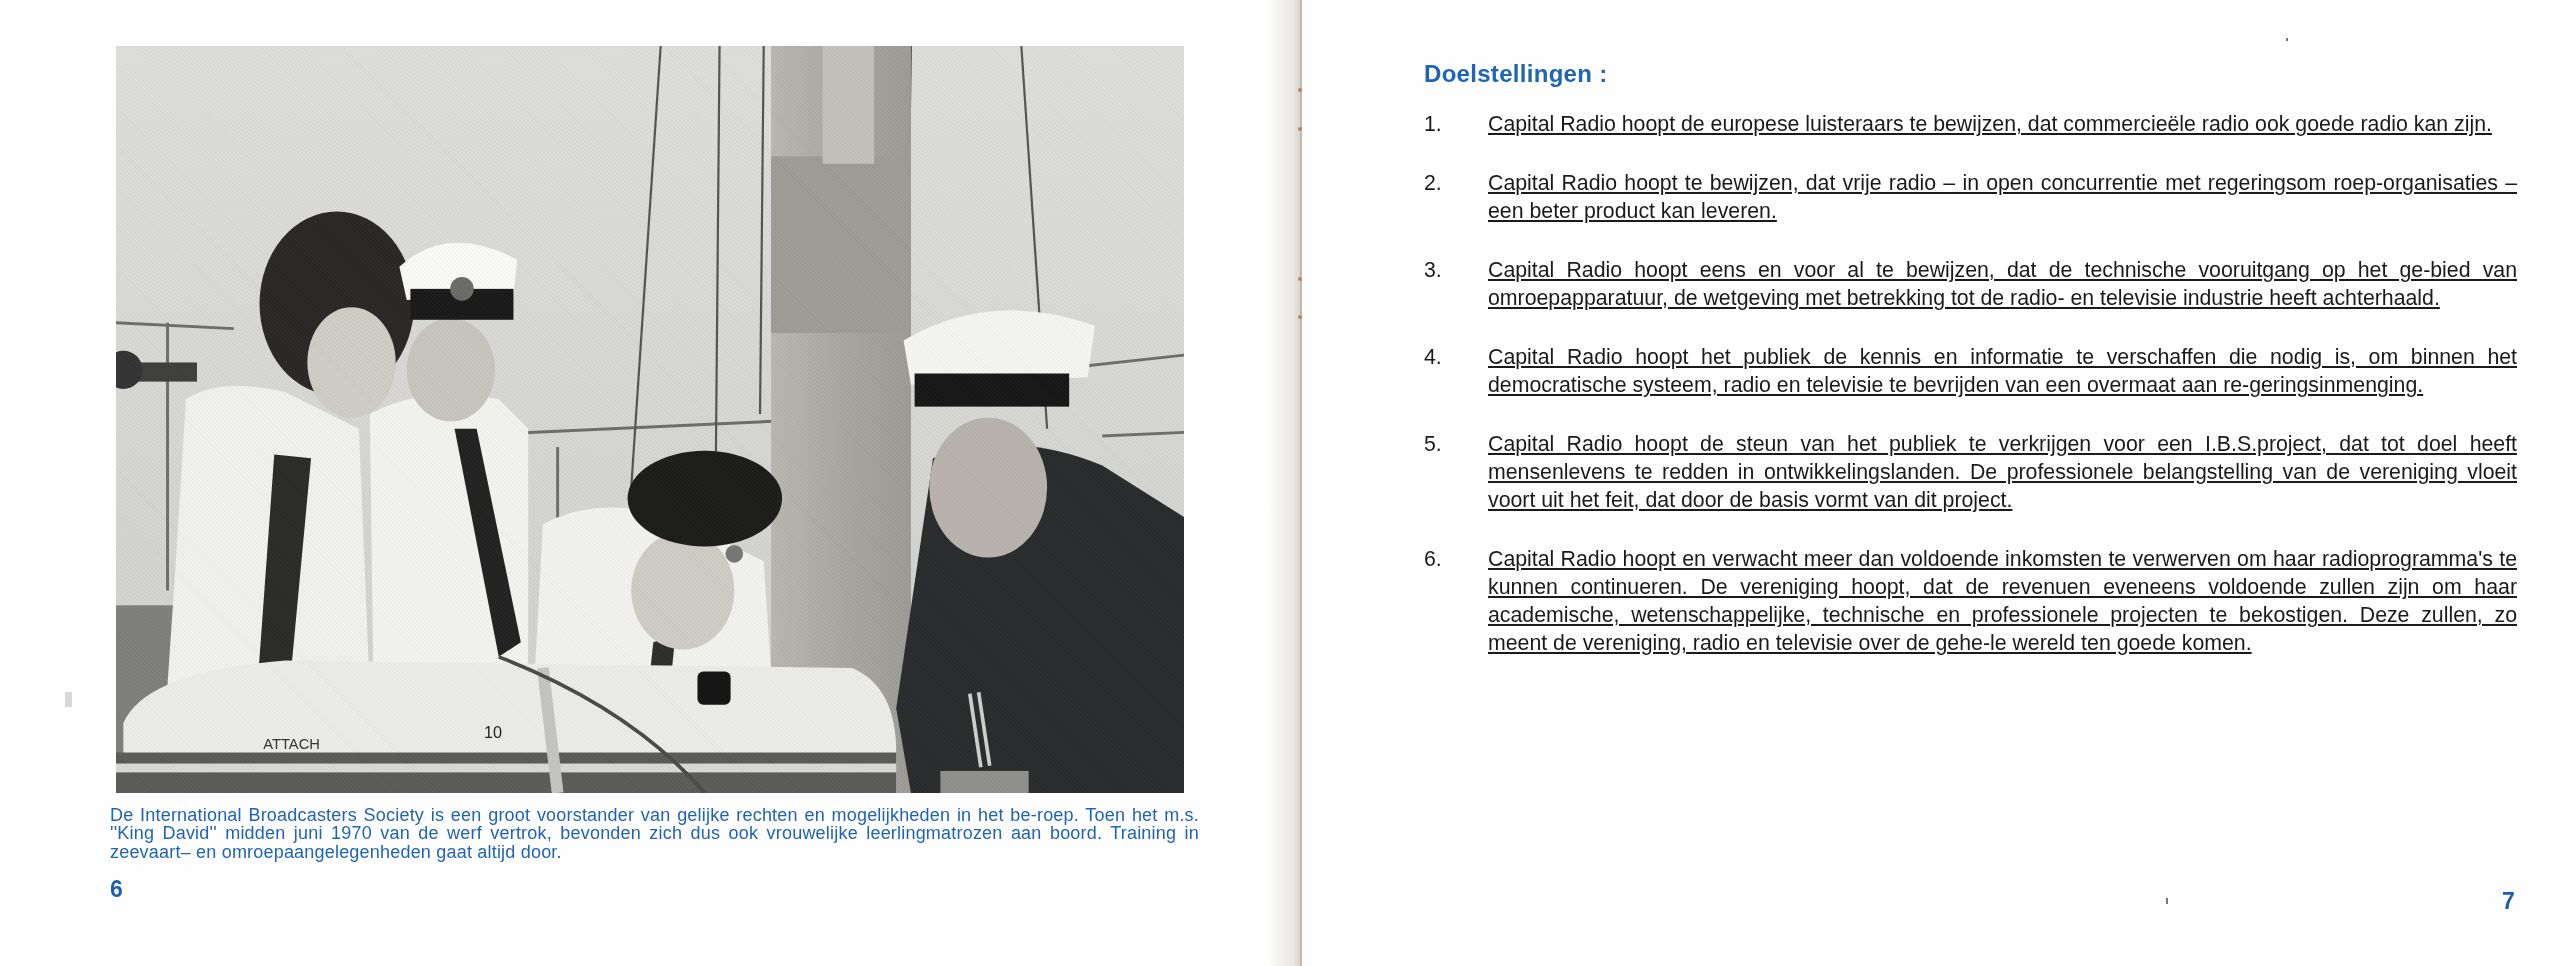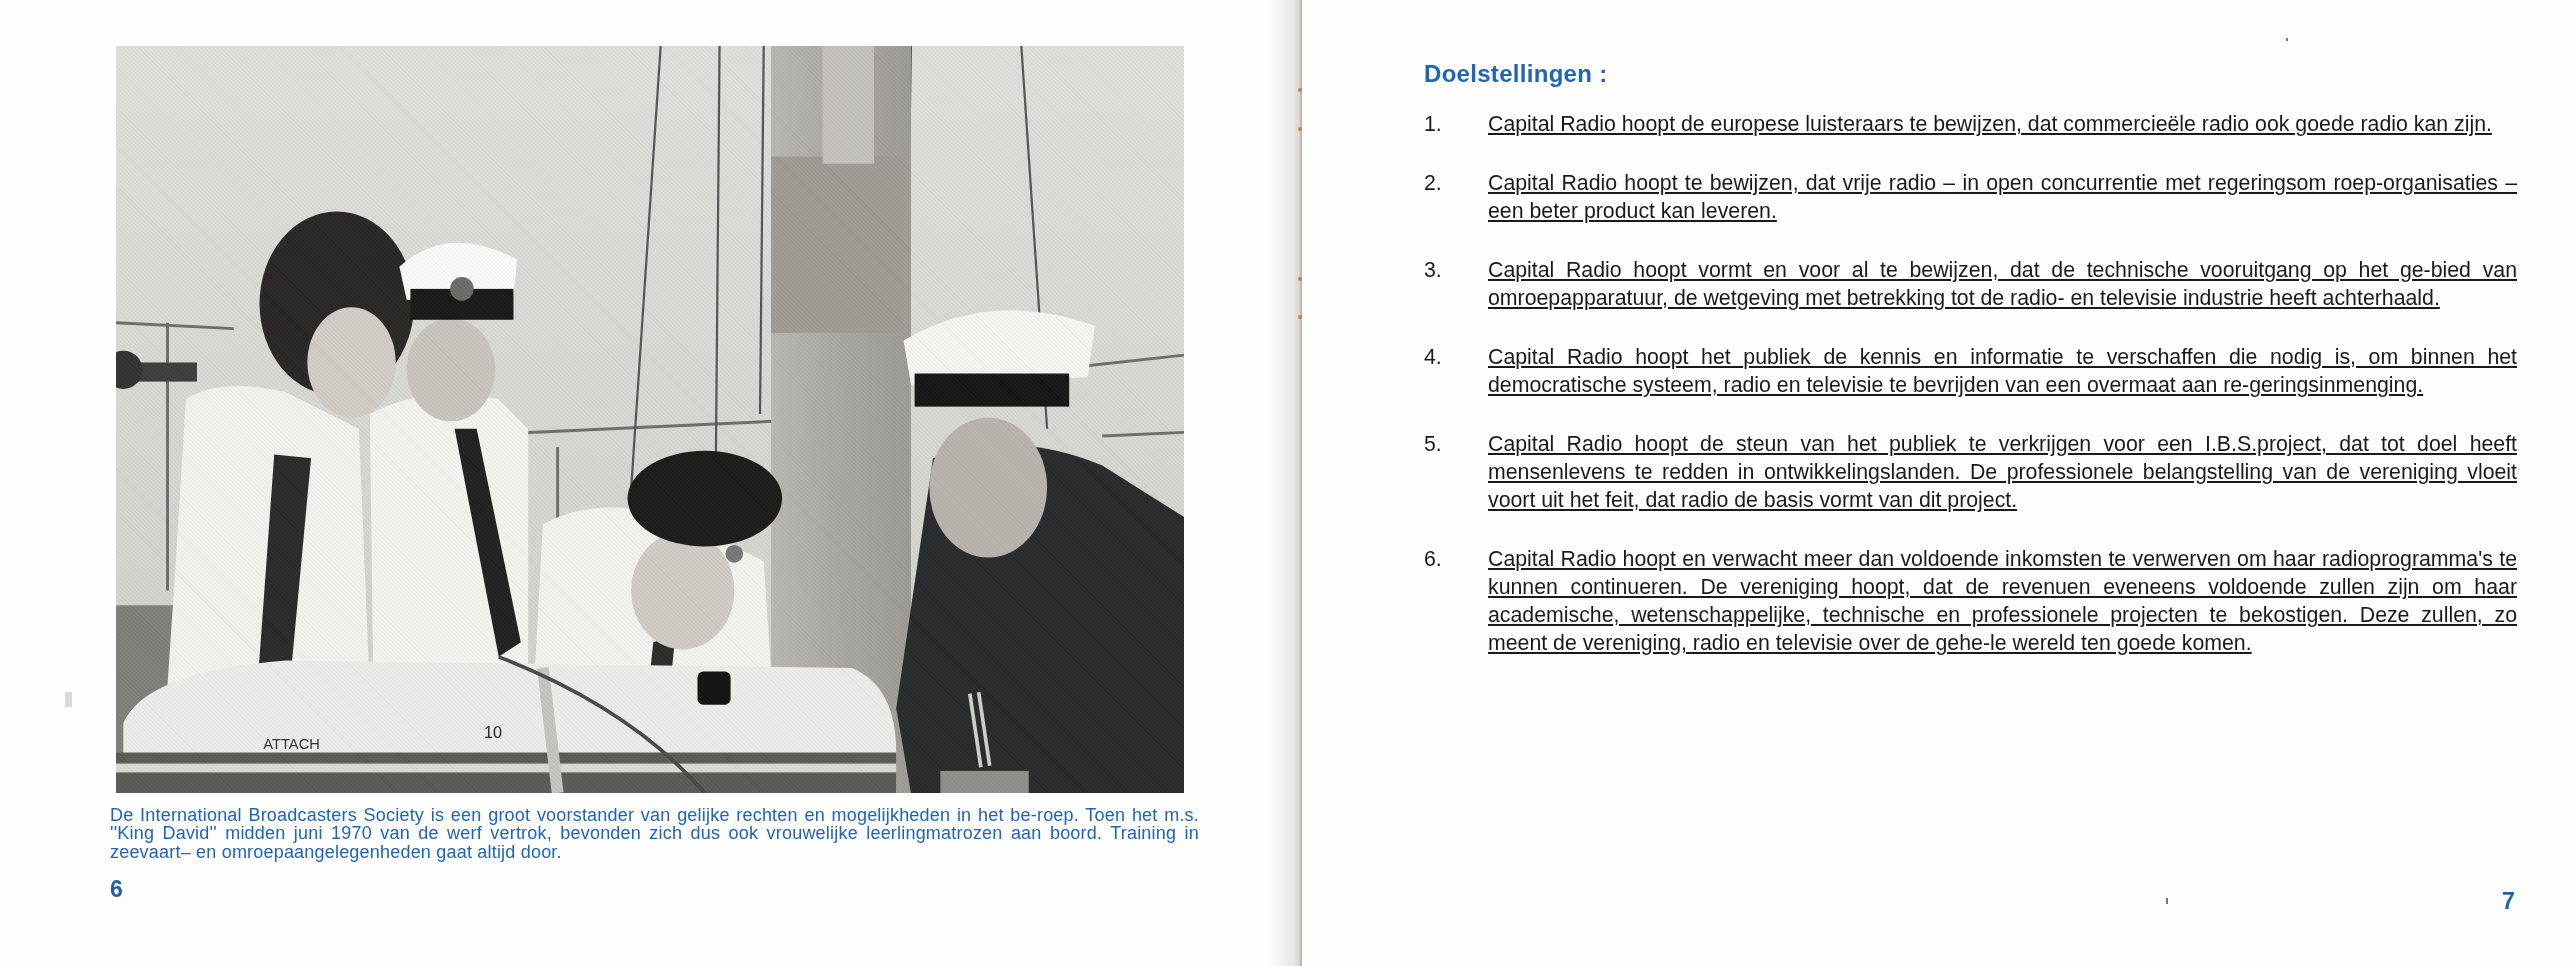--- a/index.html
+++ b/index.html
@@ -192,29 +192,29 @@
   <div class="goal">
     <span class="num">1.</span>
     <span class="text">Capital Radio hoopt de europese luisteraars te bewijzen, dat commercieële radio ook goede radio kan zijn.</span>
   </div>
   <div class="goal">
     <span class="num">2.</span>
     <span class="text">Capital Radio hoopt te bewijzen, dat vrije radio – in open concurrentie met regeringsom roep-organisaties – een beter product kan leveren.</span>
   </div>
   <div class="goal">
     <span class="num">3.</span>
-    <span class="text">Capital Radio hoopt vormt en voor al te bewijzen, dat de technische vooruitgang op het ge-bied van omroepapparatuur, de wetgeving met betrekking tot de radio- en televisie industrie heeft achterhaald.</span>
+    <span class="text">Capital Radio hoopt eens en voor al te bewijzen, dat de technische vooruitgang op het ge-bied van omroepapparatuur, de wetgeving met betrekking tot de radio- en televisie industrie heeft achterhaald.</span>
   </div>
   <div class="goal">
     <span class="num">4.</span>
     <span class="text">Capital Radio hoopt het publiek de kennis en informatie te verschaffen die nodig is, om binnen het democratische systeem, radio en televisie te bevrijden van een overmaat aan re-geringsinmenging.</span>
   </div>
   <div class="goal">
     <span class="num">5.</span>
-    <span class="text">Capital Radio hoopt de steun van het publiek te verkrijgen voor een I.B.S.project, dat tot doel heeft mensenlevens te redden in ontwikkelingslanden. De professionele belangstelling van de vereniging vloeit voort uit het feit, dat radio de basis vormt van dit project.</span>
+    <span class="text">Capital Radio hoopt de steun van het publiek te verkrijgen voor een I.B.S.project, dat tot doel heeft mensenlevens te redden in ontwikkelingslanden. De professionele belangstelling van de vereniging vloeit voort uit het feit, dat door de basis vormt van dit project.</span>
   </div>
   <div class="goal">
     <span class="num">6.</span>
     <span class="text">Capital Radio hoopt en verwacht meer dan voldoende inkomsten te verwerven om haar radioprogramma's te kunnen continueren. De vereniging hoopt, dat de revenuen eveneens voldoende zullen zijn om haar academische, wetenschappelijke, technische en professionele projecten te bekostigen. Deze zullen, zo meent de vereniging, radio en televisie over de gehe-le wereld ten goede komen.</span>
   </div>
 </div>
 
 <div class="page-number right">7</div>
 
 

